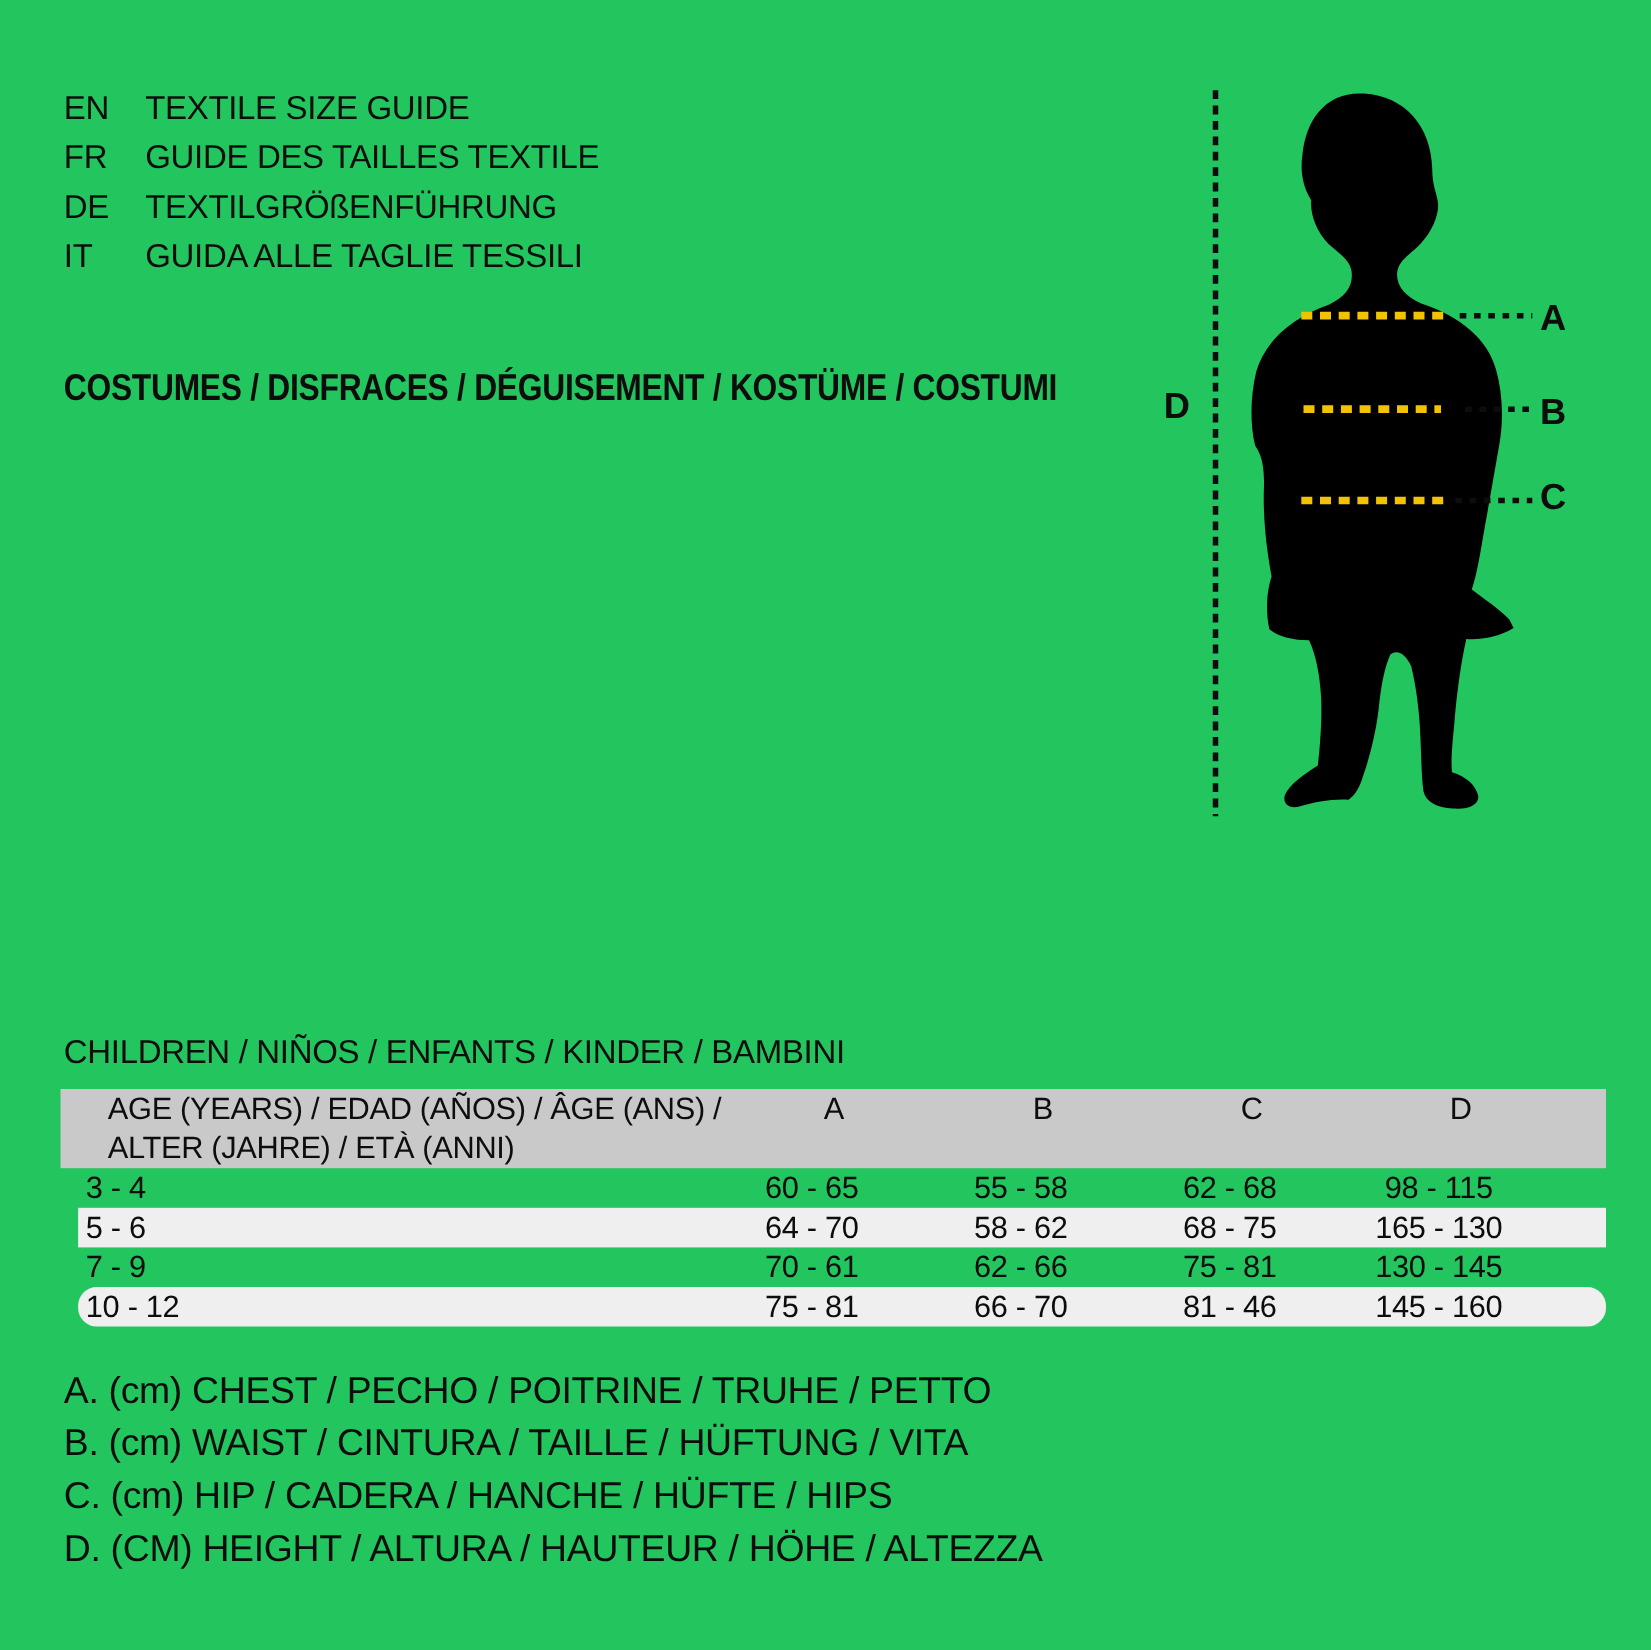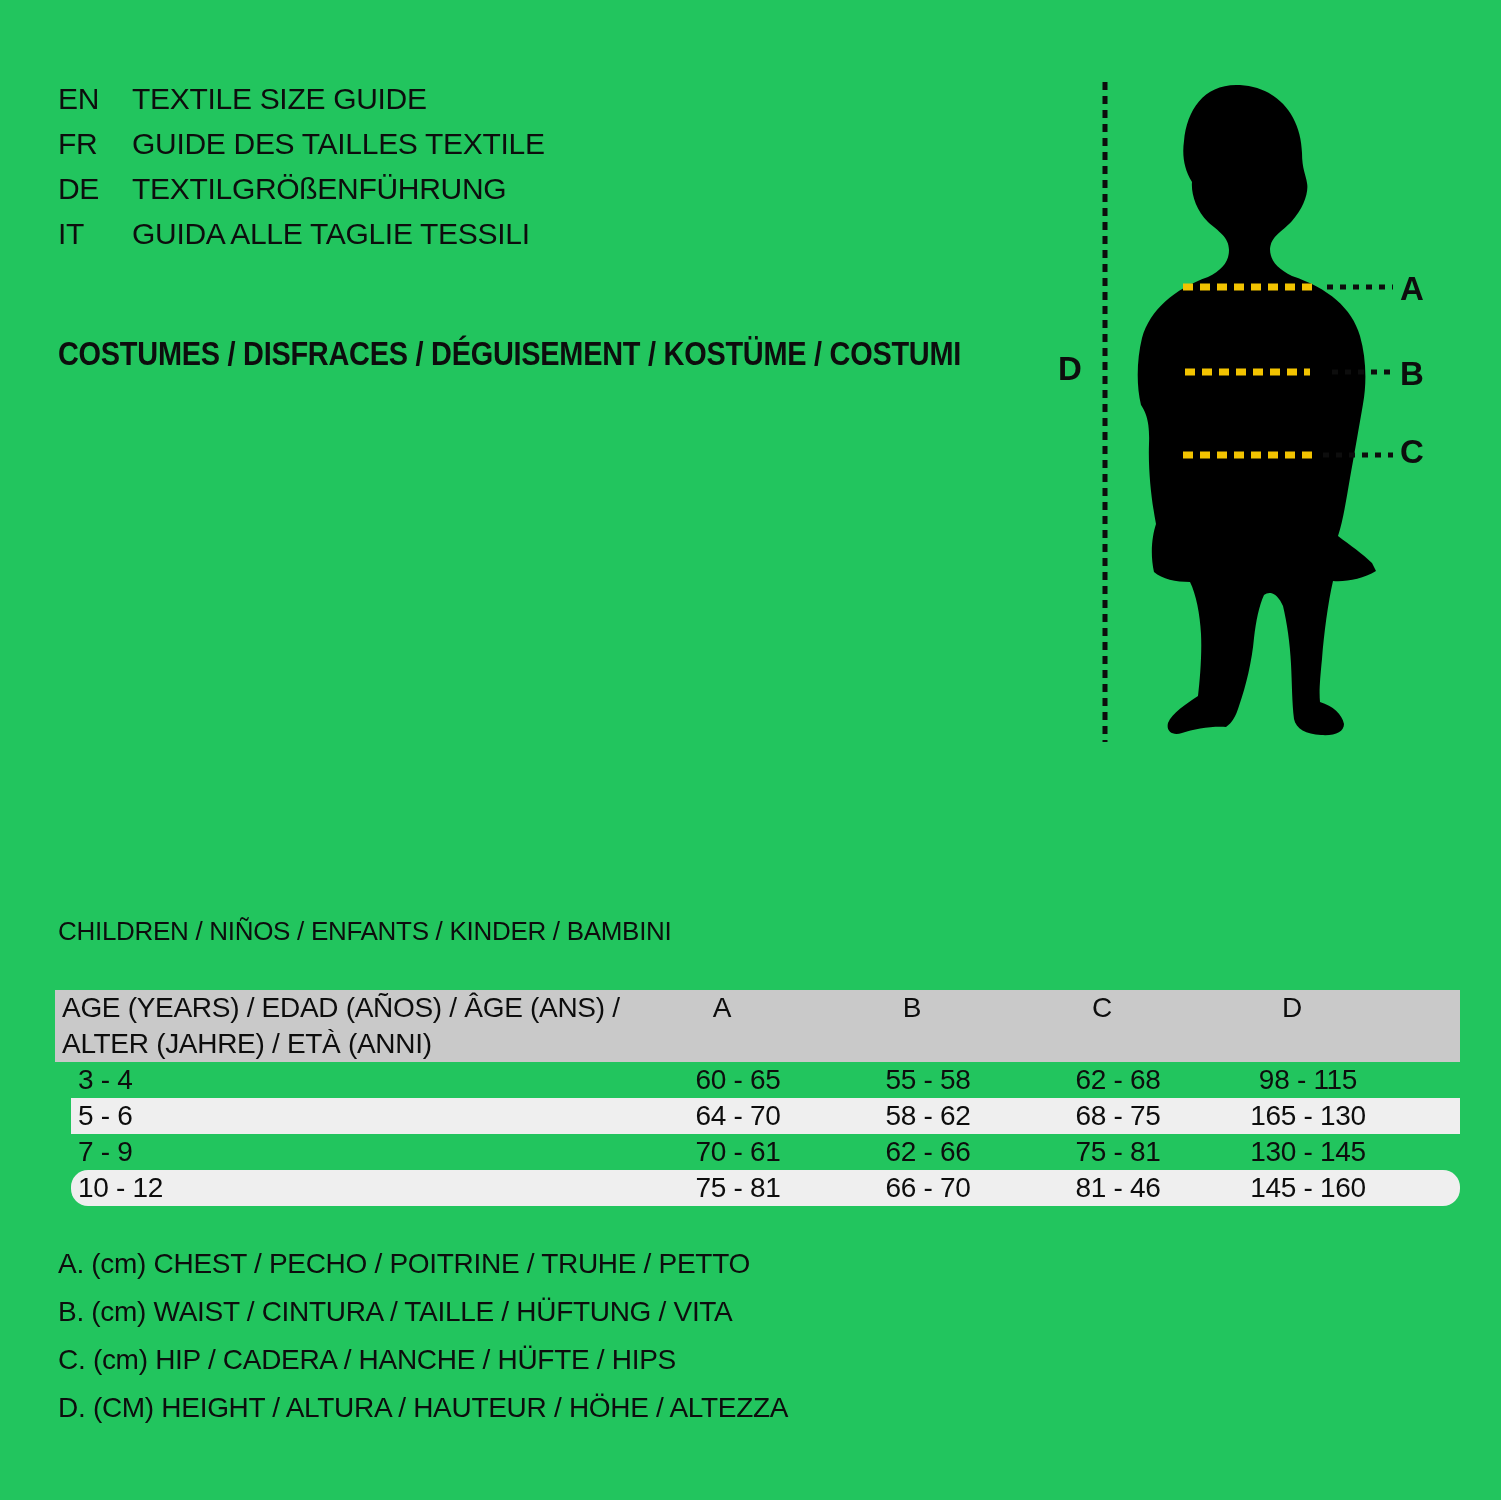--- a/index.html
+++ b/index.html
@@ -18,34 +18,34 @@
     white-space:nowrap;transform:scaleX(0.85);transform-origin:0 50%;
   }
   
   .figure-svg{position:absolute;left:1095px;top:75px;}
   .fig-label{position:absolute;font-size:33px;font-weight:bold;line-height:1;}
   .fig-label-a{left:1400px;top:272px;}
   .fig-label-b{left:1400px;top:357px;}
   .fig-label-c{left:1400px;top:435px;}
   .fig-label-d{left:1058px;top:352px;}
   
-  .section-title{position:absolute;left:58px;top:916px;font-size:26px;white-space:nowrap;}
+  .section-title{position:absolute;left:58px;top:940px;font-size:30px;white-space:nowrap;}
   
   .size-table{position:absolute;left:55px;top:990px;width:1405px;}
   .t-grid{display:grid;grid-template-columns:572px 190px 190px 190px 190px 1fr;}
   .t-header{height:72px;}
   .t-header .age-head{padding-left:7px;font-size:28px;line-height:36px;}
   .col-letter{font-size:28px;line-height:36px;text-align:center;}
   .t-row{height:36px;margin-left:16px;}
   .t-row .cell{font-size:28px;line-height:36px;}
   .t-row .age-cell{padding-left:7px;}
   .t-row .num-cell{text-align:center;}
   
   .legend{position:absolute;left:58px;top:1240px;}
-  .legend-line{font-size:28px;line-height:48px;white-space:nowrap;}
+  .legend-line{font-size:34px;line-height:48px;white-space:nowrap;}
 </style>
 </head>
 <body>
 
 <div id="canvas">
 
   <div class="lang-list">
     <div class="lang-row">
       <span class="lang-code">EN</span>
       <span class="lang-label">TEXTILE SIZE GUIDE</span>
@@ -122,21 +122,21 @@
   </svg>
 
   <span class="fig-label fig-label-a">A</span>
   <span class="fig-label fig-label-b">B</span>
   <span class="fig-label fig-label-c">C</span>
   <span class="fig-label fig-label-d">D</span>
 
   <div class="section-title">CHILDREN / NIÑOS / ENFANTS / KINDER / BAMBINI</div>
 
   <div class="size-table">
-    <div class="t-grid t-header" style="background:#c9c9c9;">
+    <div class="t-grid t-header" style="background:#c9c9c9;padding-left:36px;">
       <div class="age-head">
         <div>AGE (YEARS) / EDAD (AÑOS) / ÂGE (ANS) /</div>
         <div>ALTER (JAHRE) / ETÀ (ANNI)</div>
       </div>
       <div class="col-letter">A</div>
       <div class="col-letter">B</div>
       <div class="col-letter">C</div>
       <div class="col-letter">D</div>
       <div></div>
     </div>

